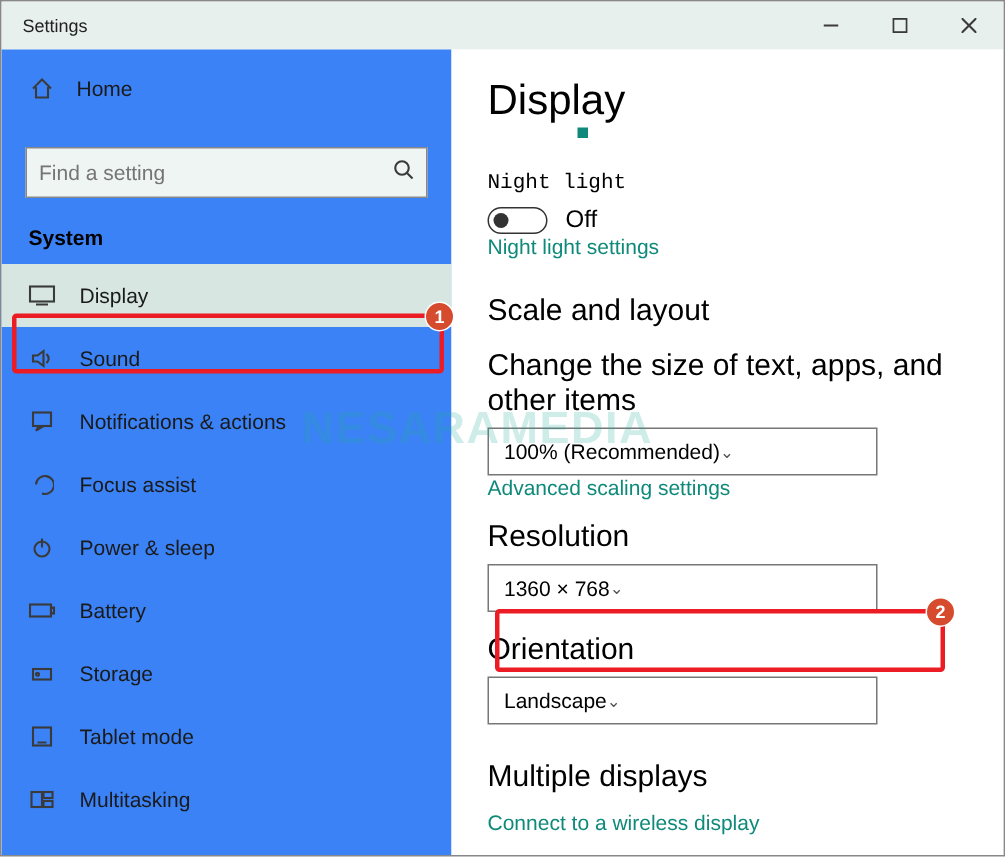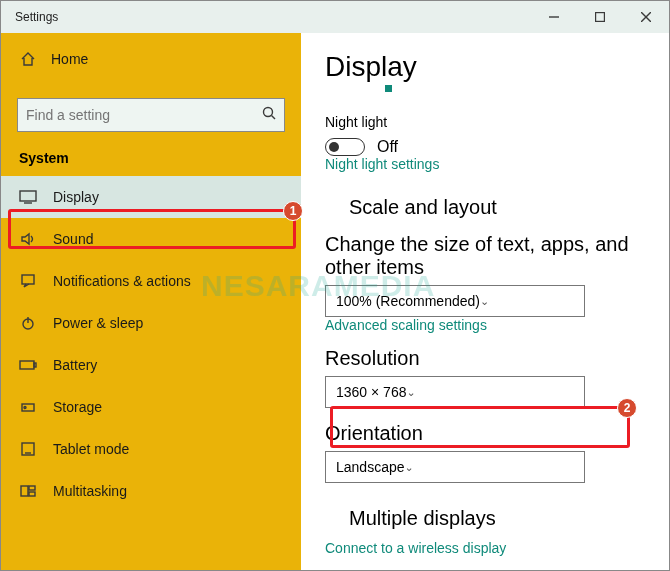--- a/index.html
+++ b/index.html
@@ -5,41 +5,41 @@
 * { box-sizing: border-box; margin: 0; padding: 0; font-family: "Segoe UI", Arial, sans-serif; }
 body { width: 670px; height: 571px; overflow: hidden; background: #fff; border: 1px solid #888; position: relative; }
 
 .titlebar { height: 32px; display: flex; align-items: center; background: #e8f0ed; }
 .titlebar .title { padding-left: 14px; font-size: 12px; color: #222; flex: 1; }
 .titlebar .controls { display: flex; }
 .titlebar .controls .wbtn { width: 46px; height: 32px; display: flex; align-items: center; justify-content: center; font-size: 13px; font-family: "Segoe MDL2 Assets", Arial; }
 .wbtn svg { width: 10px; height: 10px; }
 
 .content { display: flex; height: calc(571px - 32px); }
-.sidebar { width: 300px; background: #eab308; padding-top: 6px; position: relative; }
+.sidebar { width: 300px; background: #3b82f6; padding-top: 6px; position: relative; }
 .side-row { display: flex; align-items: center; height: 40px; padding-left: 18px; gap: 14px; font-size: 14px; color: #1a1a1a; cursor: default; }
 .side-row .icon { width: 18px; display:flex; align-items:center; justify-content:center; }
 .side-row.home { margin-bottom: 6px; }
 .searchbox { margin: 19px 16px 12px 16px; height: 34px; border: 1px solid #888; background: #eef5f2; display: flex; align-items: center; padding: 0 8px; justify-content: space-between; }
 .searchbox input { border: none; outline: none; background: transparent; font-size: 14px; color: #666; width: 220px; }
 .searchbox .sicon { color: #333; }
 .section-head { font-weight: 600; font-size: 14px; padding: 6px 18px 10px 18px; }
 .nav-item { height: 42px; display:flex; align-items:center; padding-left:18px; gap: 16px; font-size:14px; color:#1a1a1a; }
 .nav-item.active { background: #d7e6e1; }
 .nav-item .icon { width: 18px; display:flex; align-items:center; justify-content:center; }
 
 .main { flex: 1; background: #fff; padding: 18px 24px 0 24px; overflow: hidden; position: relative; }
 .main h1 { font-size: 28px; font-weight: 400; margin-bottom: 4px; }
 .teal-tick { width: 7px; height: 7px; background:#0f8a7a; position:relative; left:60px; top:-2px; }
-.subhead { font-size: 14px; margin-top: 20px; margin-bottom: 8px; }
+.subhead { font-size: 14px; margin-top: 20px; margin-bottom: 8px; font-family: Liberation Mono, monospace; }
 .toggle-row { display:flex; align-items:center; gap: 12px; margin-top: 6px; }
 .toggle { width: 40px; height: 18px; border: 1.5px solid #333; border-radius: 10px; position: relative; background:#fff; }
 .toggle .knob { width: 10px; height: 10px; background:#333; border-radius:50%; position:absolute; left:3px; top:3px; }
 .linkish { color:#0f8a7a; font-size:14px; margin-top: 0; display:block; }
-h2 { font-size: 20px; font-weight: 400; margin-top: 24px; margin-left: 24px; }
+h2 { font-size: 20px; font-weight: 400; margin-top: 24px; }
 .label-sm { font-size: 20px; margin-top: 14px; margin-bottom: 6px; }
 .dropdown { height: 32px; width: 260px; border: 1px solid #777; display:flex; align-items:center; justify-content:flex-start; padding: 0 10px; font-size:14px; }
 .dropdown .chev { font-size: 11px; color:#555; }
 
 .hl { position:absolute; border: 3px solid #ec1c24; border-radius: 3px; pointer-events:none; }
 .hl1 { left: 7px; top: 208px; width: 288px; height: 40px; }
 .hl2 { left: 329px; top: 405px; width: 300px; height: 42px; }
 .badge { position:absolute; width:20px; height:20px; border-radius:50%; background:#d64a2e; color:#fff; font-size:12px; font-weight:bold; display:flex; align-items:center; justify-content:center; border:1px solid #fff; }
 .b1 { left: 282px; top: 200px; }
 .b2 { left: 616px; top: 397px; }
@@ -115,20 +115,28 @@
           <svg width="16" height="16" viewBox="0 0 16 16">
             <rect x="2" y="2" width="12" height="9"></rect>
             <path d="M6 11 L4 14 L9 11"></path>
           </svg>
         </span>
       <span>Notifications &amp; actions</span>
     </div>
     <div class="nav-item">
       <span class="icon">
           <svg width="16" height="16" viewBox="0 0 16 16">
+            <path d="M4 8 A6 6 0 1 1 8 14"></path>
+          </svg>
+        </span>
+      <span>Focus assist</span>
+    </div>
+    <div class="nav-item">
+      <span class="icon">
+          <svg width="16" height="16" viewBox="0 0 16 16">
             <circle cx="8" cy="9" r="5"></circle>
             <line x1="8" y1="2" x2="8" y2="8"></line>
           </svg>
         </span>
       <span>Power &amp; sleep</span>
     </div>
     <div class="nav-item">
       <span class="icon">
           <svg width="18" height="12" viewBox="0 0 18 12">
             <rect x="1" y="2" width="14" height="8"></rect>

